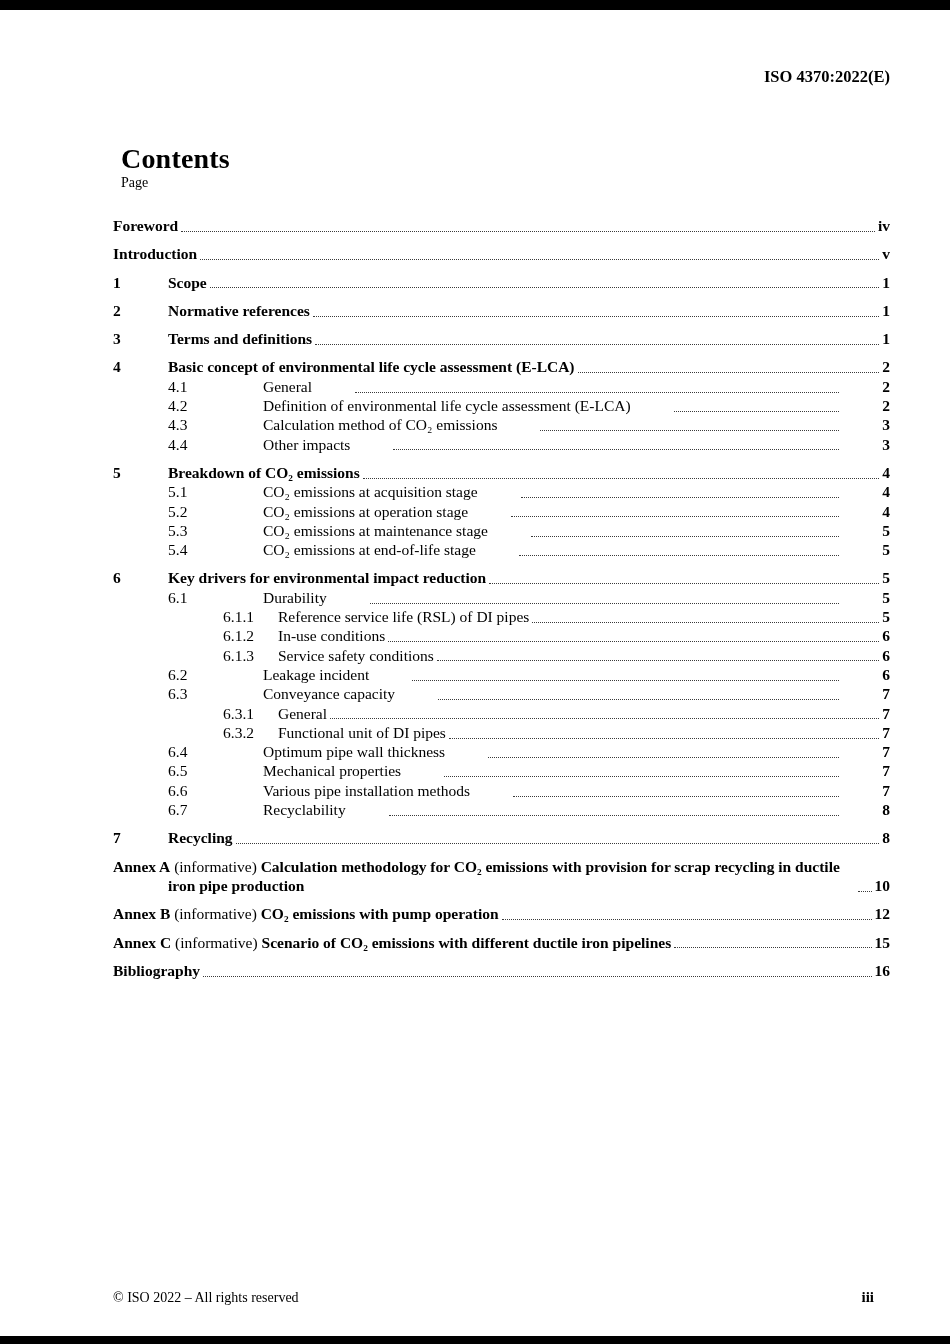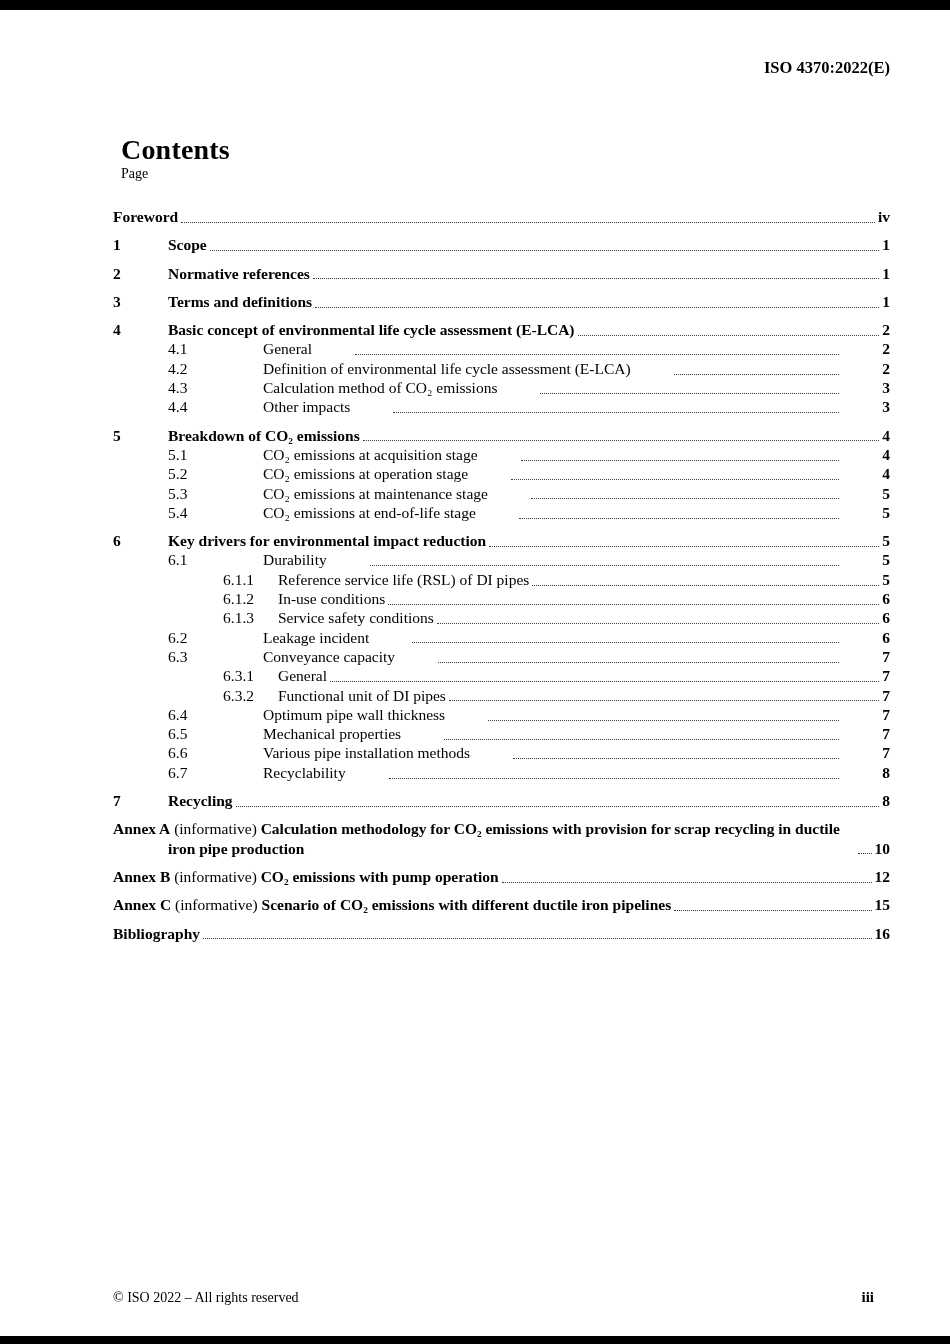--- a/index.html
+++ b/index.html
@@ -9,21 +9,21 @@
     font-family: "Liberation Serif", "DejaVu Serif", serif;
     color: #000;
     position: relative;
     background: #fff;
     overflow: hidden;
   }
   .edge-bar { position: absolute; left: 0; width: 100%; background: #000; }
   .edge-top { top: 0; height: 10px; }
   .edge-bottom { bottom: 0; height: 8px; }
 
-  .page-inner { position: absolute; left: 113px; right: 60px; top: 0; }
+  .page-inner { position: absolute; left: 113px; right: 60px; top: 9px; }
 
   .doc-header {
     margin-top: 58px;
     text-align: right;
     font-weight: bold;
     font-size: 16.5px;
   }
 
   .title-row {
     display: flex; justify-content: space-between; align-items: baseline;
@@ -80,20 +80,25 @@
     <span class="page-word">Page</span>
   </div>
 
   <div class="toc">
       <div class="toc-row indent-0 spaced">
         <span class="toc-label"><span class="b">Foreword</span></span>
         <span class="leader"></span>
         <span class="toc-page">iv</span>
       </div>
       <div class="toc-row indent-0 spaced">
+        <span class="toc-label"><span class="b">Introduction</span></span>
+        <span class="leader"></span>
+        <span class="toc-page">v</span>
+      </div>
+      <div class="toc-row indent-0 spaced">
         <span class="toc-num b">1</span>
         <span class="toc-label"><span class="b">Scope</span></span>
         <span class="leader"></span>
         <span class="toc-page">1</span>
       </div>
       <div class="toc-row indent-0 spaced">
         <span class="toc-num b">2</span>
         <span class="toc-label"><span class="b">Normative references</span></span>
         <span class="leader"></span>
         <span class="toc-page">1</span>

